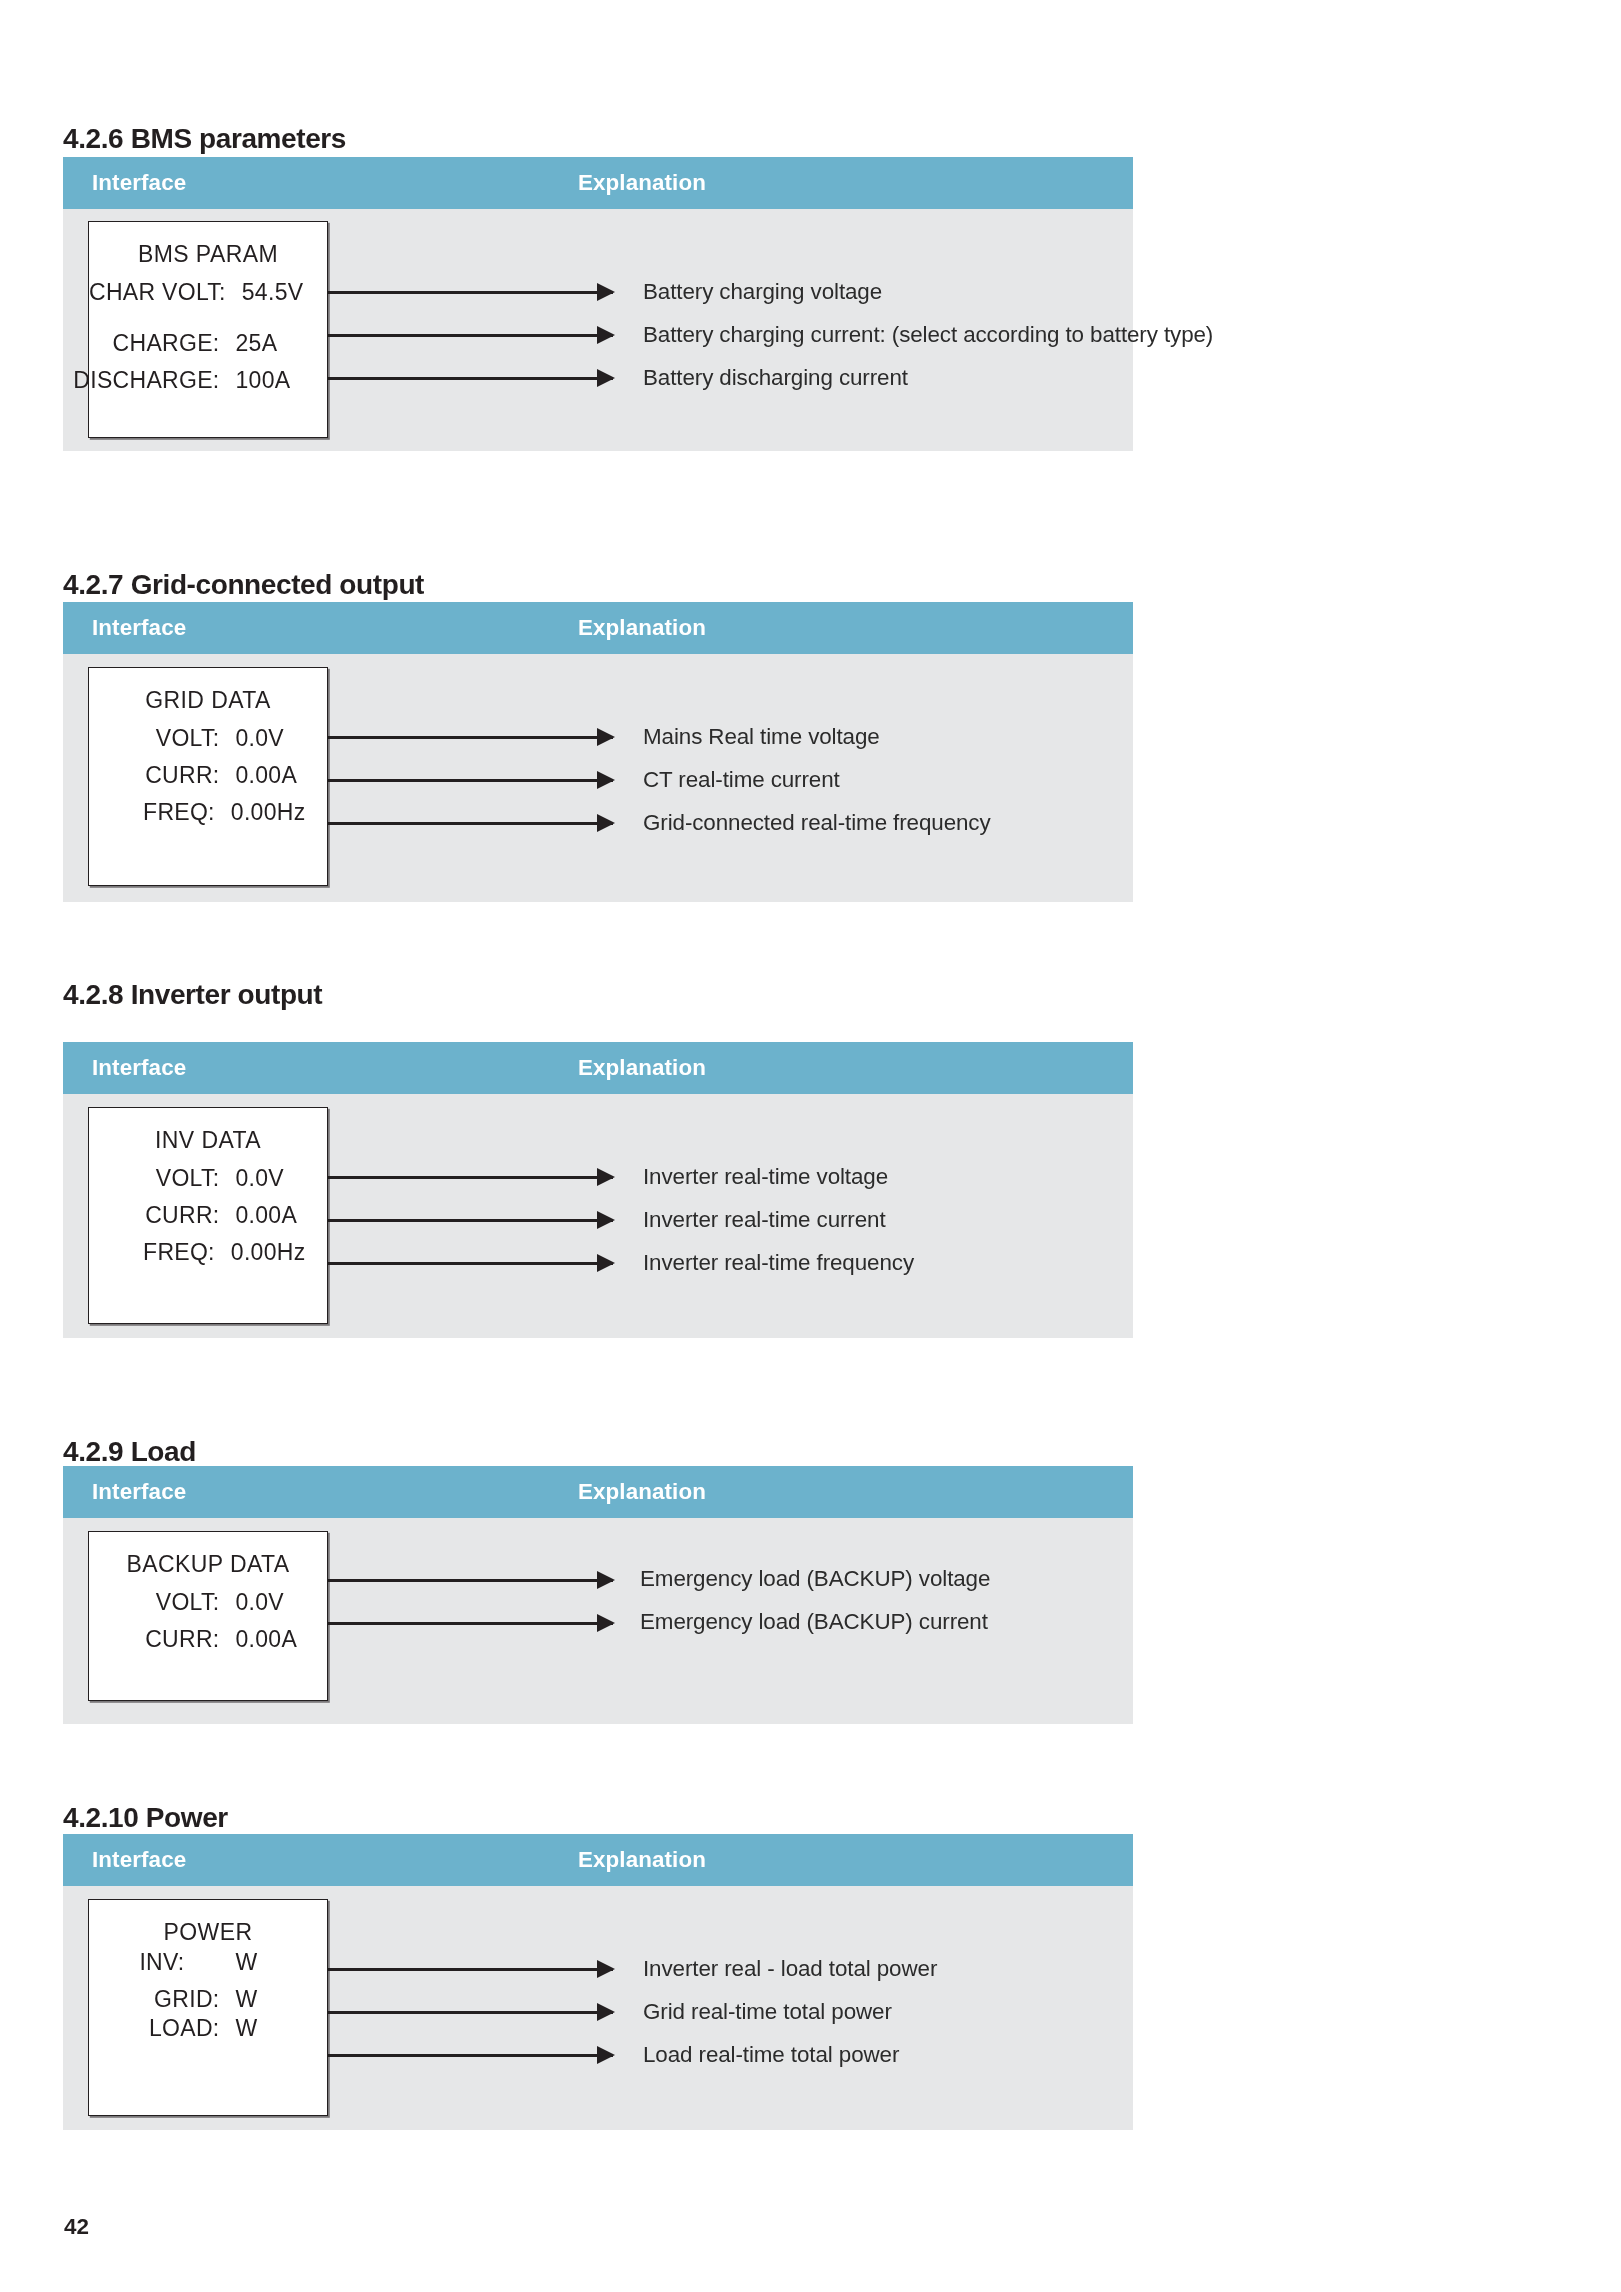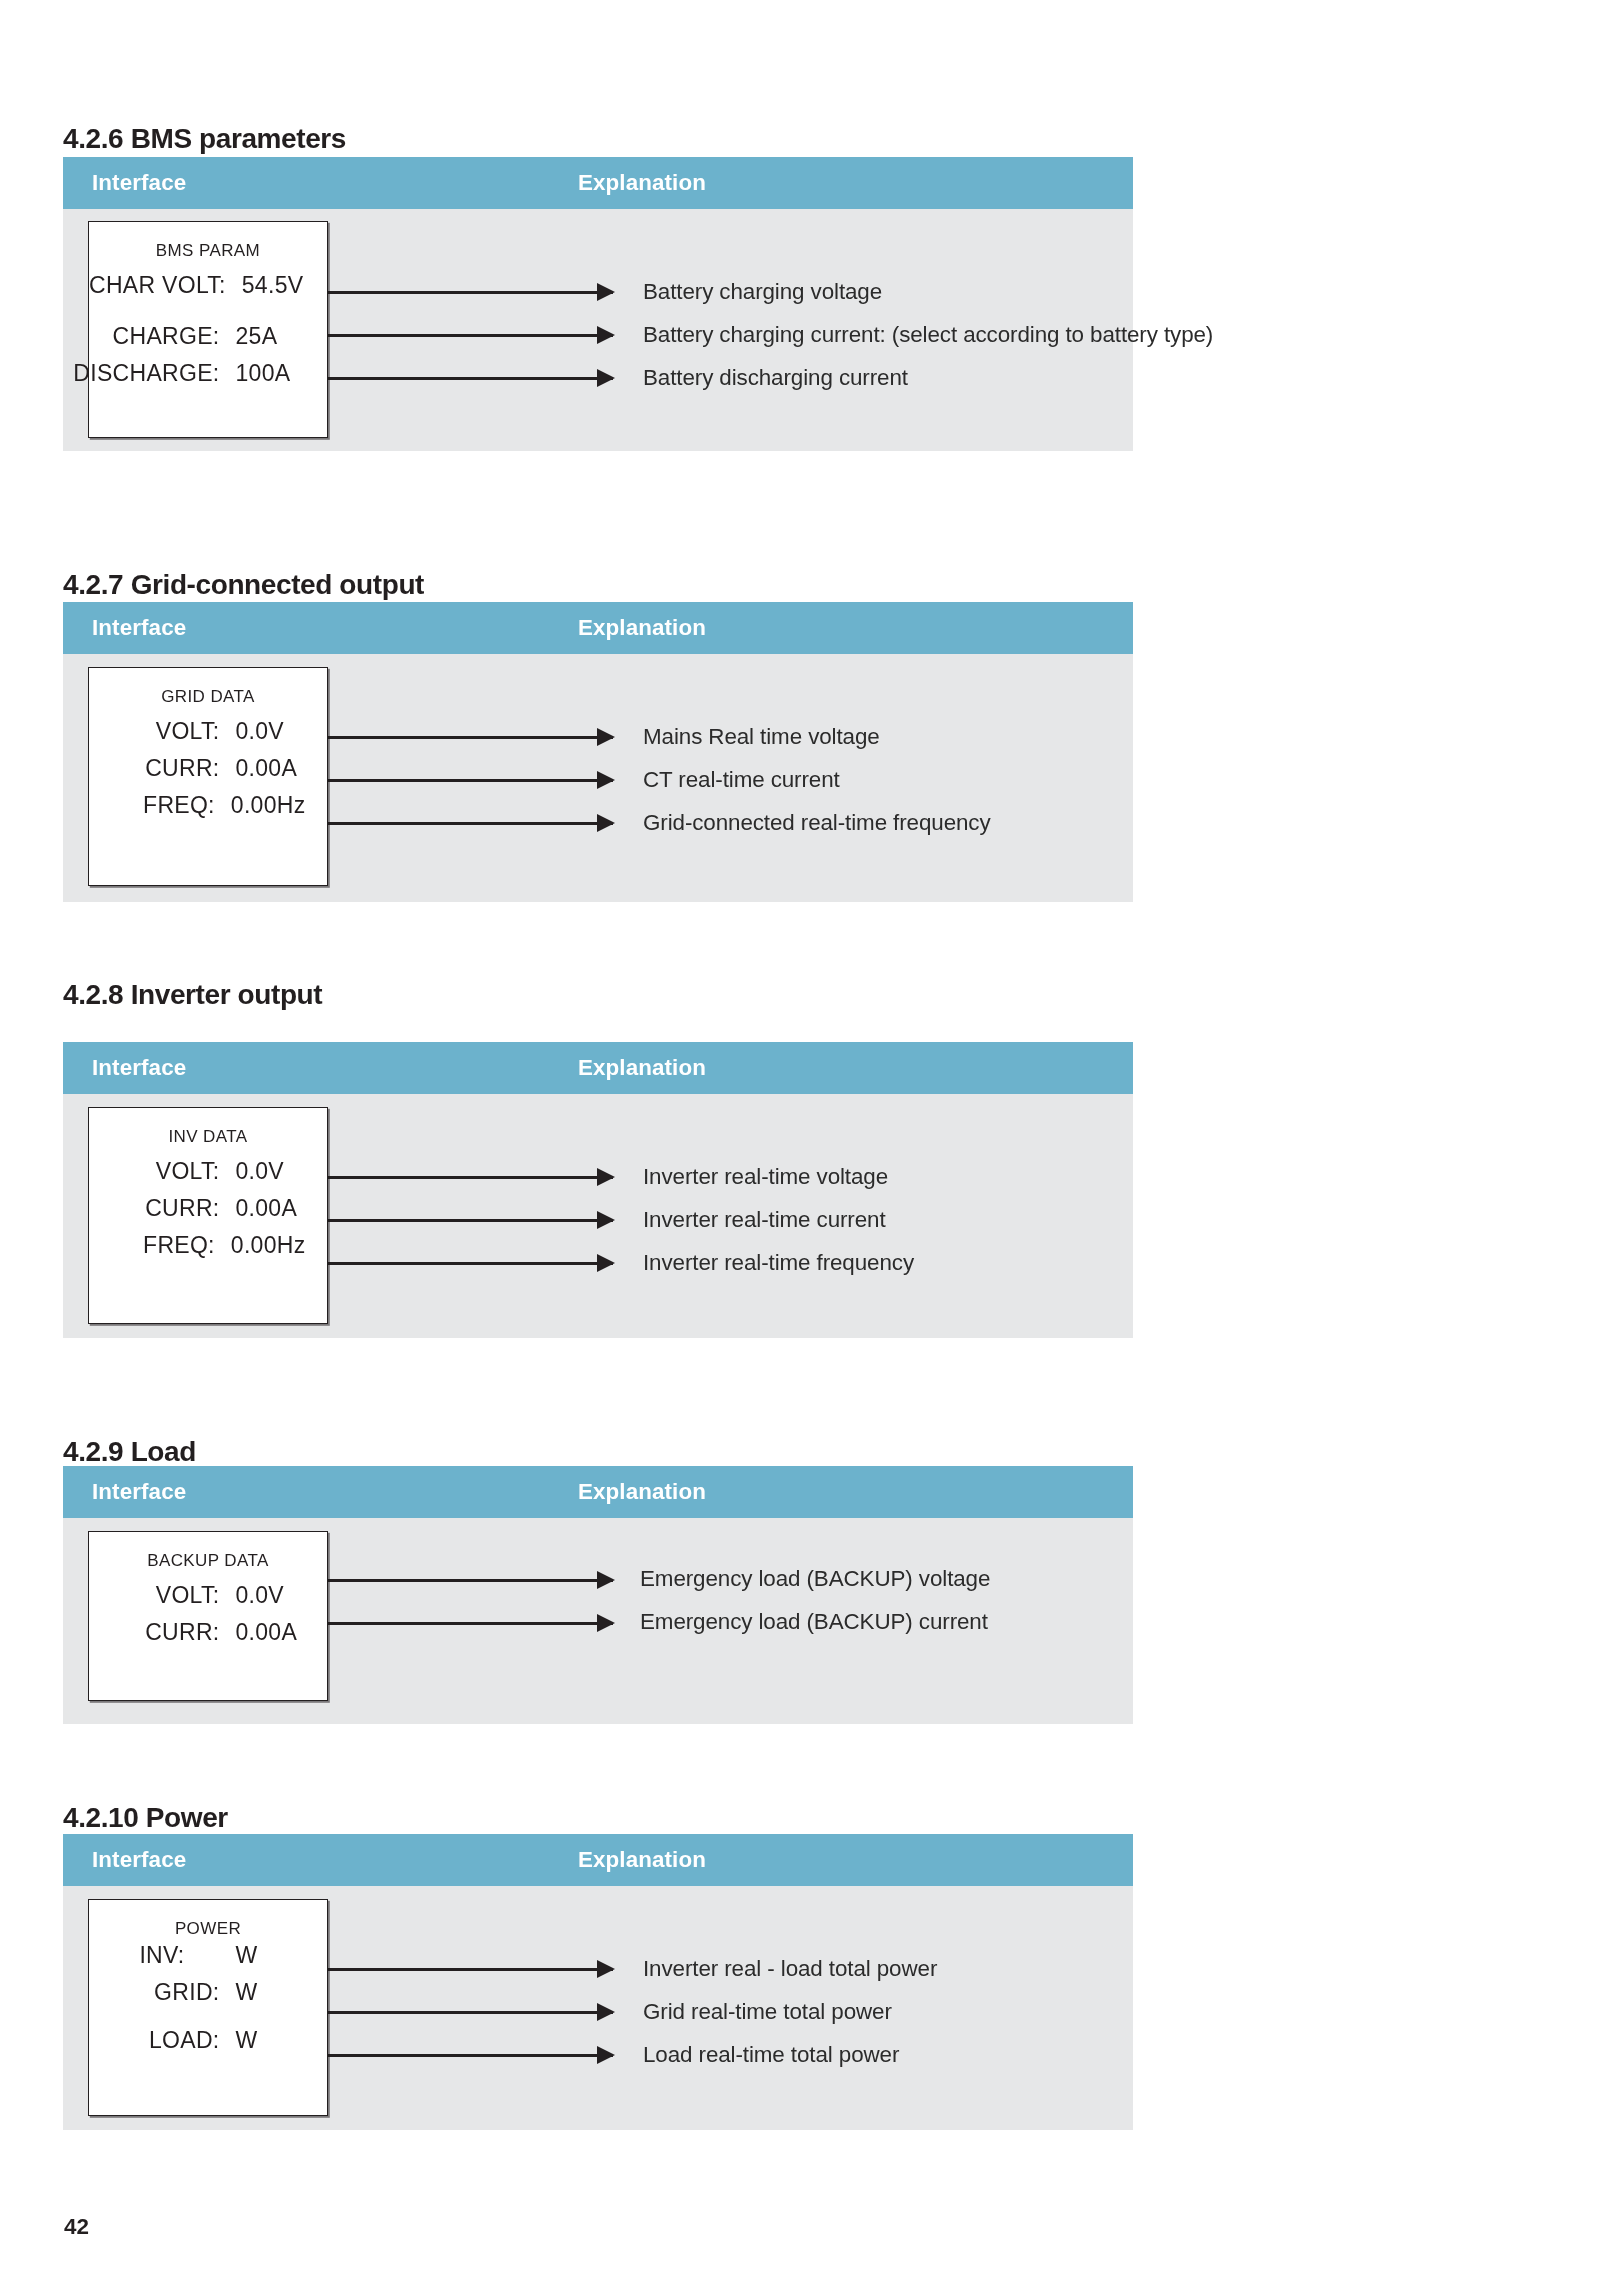--- a/index.html
+++ b/index.html
@@ -74,21 +74,21 @@
   .lcd-inner {
     position: absolute;
     left: 0;
     right: 0;
     display: flex;
     flex-direction: column;
   }
   .lcd-title {
     text-align: center;
     font-family: "Liberation Sans", sans-serif;
-    font-size: 17px;
+    font-size: 23px;
     color: #231f20;
     letter-spacing: 0.4px;
     white-space: nowrap;
   }
   .lcd-row {
     display: flex;
     justify-content: flex-end;
     align-items: baseline;
     padding-right: 21.5px;
     font-family: "Liberation Sans", sans-serif;
@@ -289,21 +289,21 @@
         <div class="lcd-inner" style="top:19.7px;">
           <div class="lcd-title">POWER</div>
           <div class="lcd-row" style="margin-top:3px;gap:35px;">
             <span class="lbl">INV:</span>
             <span class="val">W</span>
           </div>
           <div class="lcd-row" style="margin-top:9.9px;">
             <span class="lbl">GRID:</span>
             <span class="val">W</span>
           </div>
-          <div class="lcd-row" style="margin-top:21px;">
+          <div class="lcd-row" style="margin-top:2px;">
             <span class="lbl">LOAD:</span>
             <span class="val">W</span>
           </div>
         </div>
       </div>
       <div class="arrow" style="left:265px; top:82px; width:285px;"></div>
       <div class="arrow" style="left:265px; top:125px; width:285px;"></div>
       <div class="arrow" style="left:265px; top:168px; width:285px;"></div>
       <div class="expl" style="left:580px; top:70px;">Inverter real - load total power</div>
       <div class="expl" style="left:580px; top:113px;">Grid real-time total power</div>

